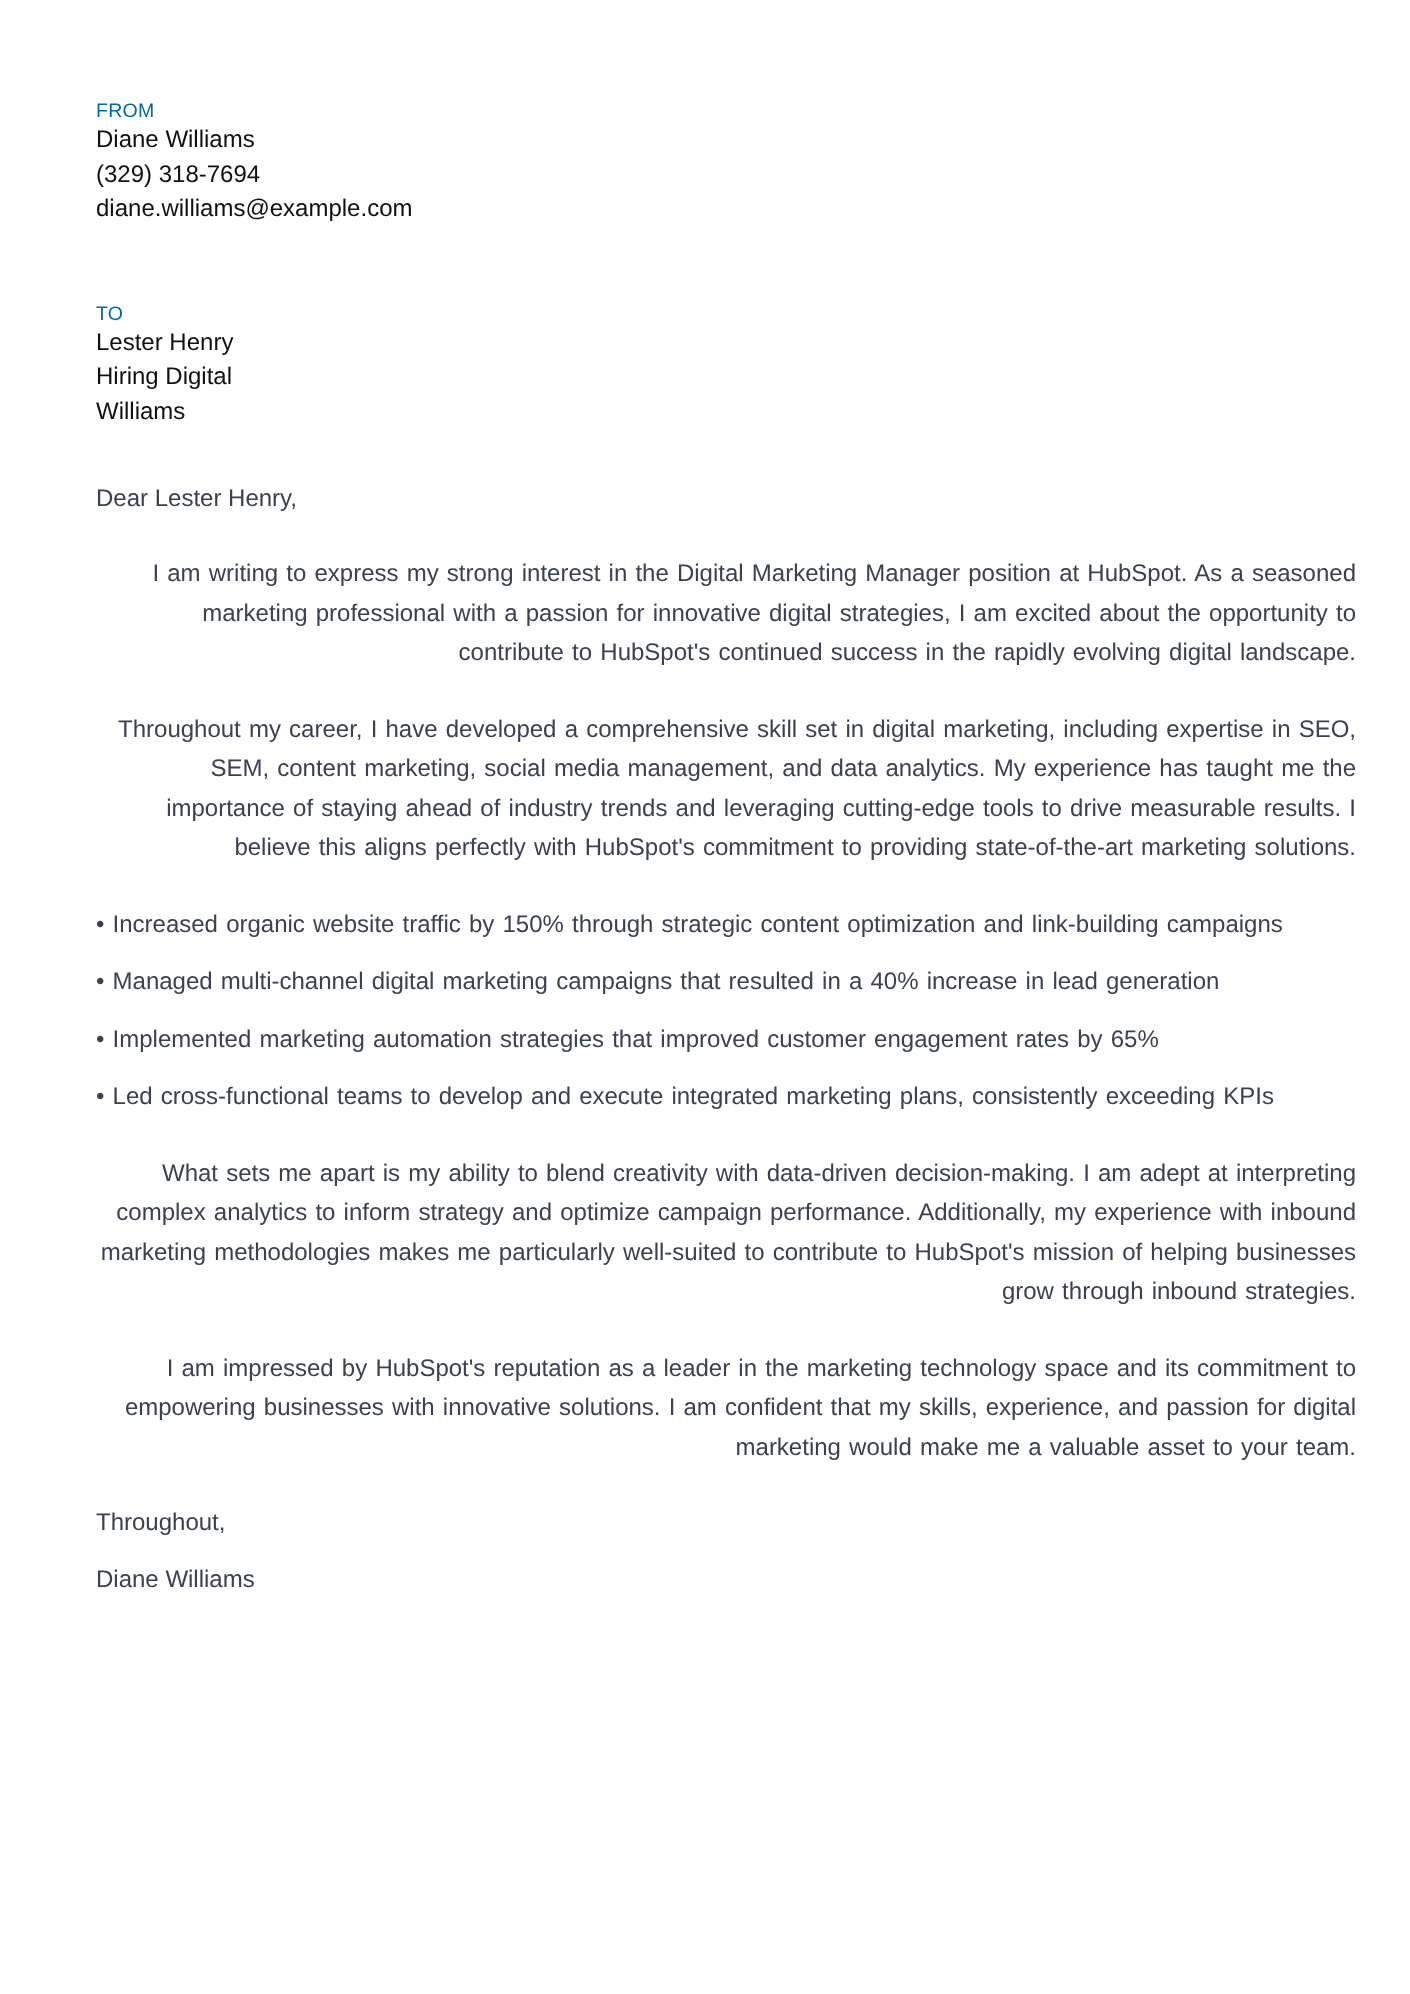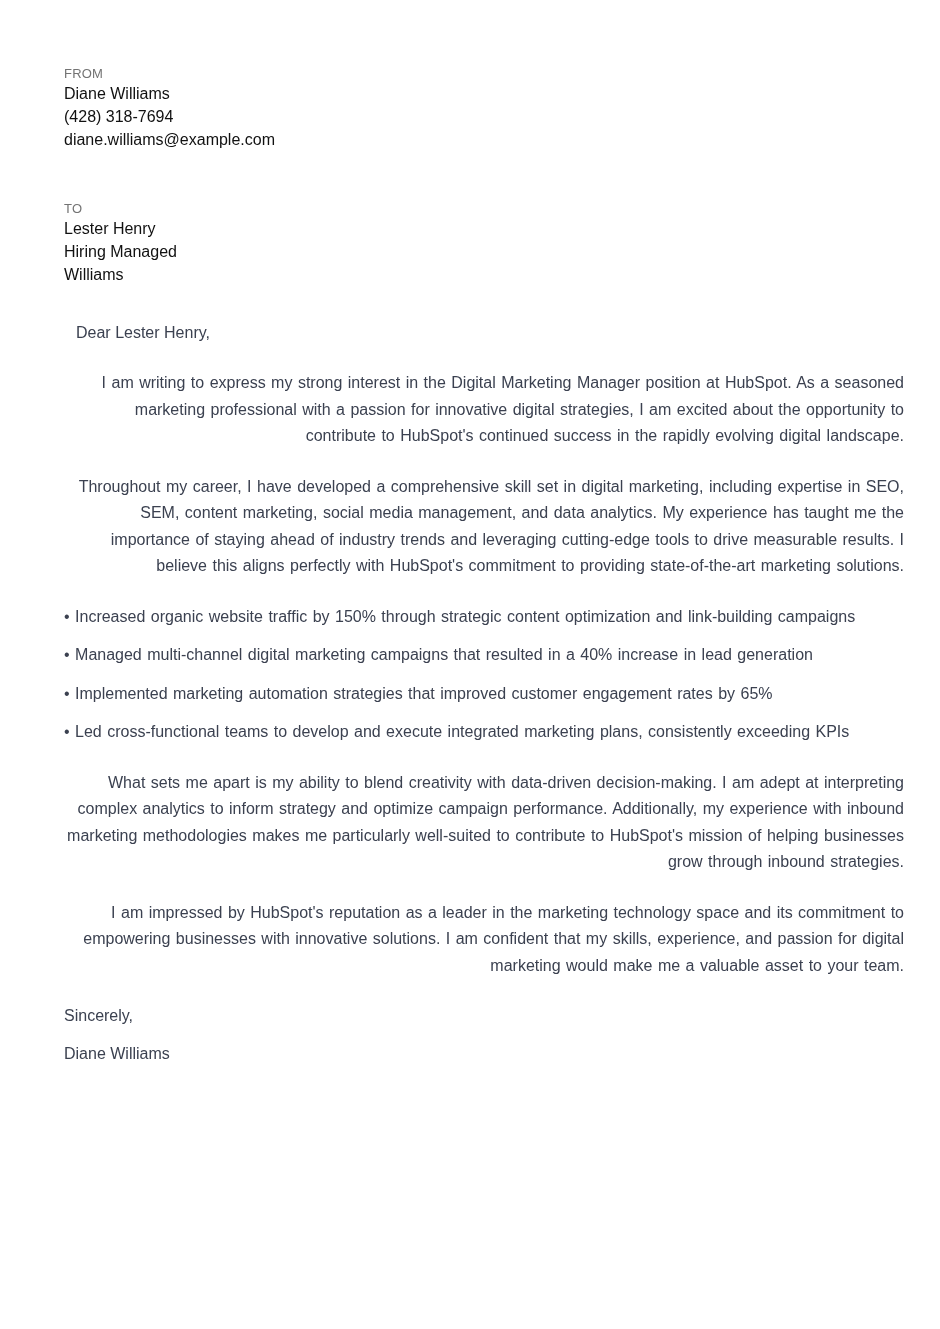--- a/index.html
+++ b/index.html
@@ -1,59 +1,59 @@
 <!DOCTYPE html>
 <html><head>
   <meta charset="utf-8">
   <style>
     html, body { margin: 0; padding: 0; background: #ffffff; }
     body { width: 940px; height: 1329px; position: relative; overflow: hidden;
            font-family: "Liberation Sans", "DejaVu Sans", sans-serif; }
     .page { position: absolute; left: 64px; top: 0; width: 840px; }
-    .label { font-size: 13px; color: #737373; letter-spacing: 0.2px; line-height: 16px; }
+    .label { font-size: 13px; color: #0369a1; letter-spacing: 0.2px; line-height: 16px; }
     .contact-line { font-size: 16px; color: #111111; line-height: 23px; }
     .block-from { position: absolute; top: 66px; left: 0; }
     .block-to { position: absolute; top: 201px; left: 0; }
     .body-wrap { position: absolute; top: 320px; left: 0; width: 840px; color: #3b4150; font-size: 16px; }
     .para { line-height: 26.5px; margin: 0 0 24px 0; word-spacing: 1px; text-align: right; }
-    .greeting { line-height: 26px; margin: 0 0 24px 12px; }
+    .greeting { line-height: 26px; margin: 0 0 24px 0; }
     .intro-list { line-height: 26px; margin: 0 0 24px 0; }
     .bullet { line-height: 26.5px; margin: 12px 0 12px 0; word-spacing: 1px; }
     .bullets { margin-bottom: 24px; }
     .closing { line-height: 26px; margin: 0 0 12px 0; }
     .signature { line-height: 26px; margin: 0; }
   </style>
 </head>
 <body>
 
 <div class="page">
 
   <div class="block-from">
     <div class="label">FROM</div>
     <div class="contact-line">Diane Williams</div>
-    <div class="contact-line">(428) 318-7694</div>
+    <div class="contact-line">(329) 318-7694</div>
     <div class="contact-line">diane.williams@example.com</div>
   </div>
 
   <div class="block-to">
     <div class="label">TO</div>
     <div class="contact-line">Lester Henry</div>
-    <div class="contact-line">Hiring Managed</div>
+    <div class="contact-line">Hiring Digital</div>
     <div class="contact-line">Williams</div>
   </div>
 
   <div class="body-wrap">
     <p class="greeting">Dear Lester Henry,</p>
     <p class="para">I am writing to express my strong interest in the Digital Marketing Manager position at HubSpot. As a seasoned marketing professional with a passion for innovative digital strategies, I am excited about the opportunity to contribute to HubSpot's continued success in the rapidly evolving digital landscape.</p>
     <p class="para">Throughout my career, I have developed a comprehensive skill set in digital marketing, including expertise in SEO, SEM, content marketing, social media management, and data analytics. My experience has taught me the importance of staying ahead of industry trends and leveraging cutting-edge tools to drive measurable results. I believe this aligns perfectly with HubSpot's commitment to providing state-of-the-art marketing solutions.</p>
     <div class="bullets">
       <p class="bullet">• Increased organic website traffic by 150% through strategic content optimization and link-building campaigns</p>
       <p class="bullet">• Managed multi-channel digital marketing campaigns that resulted in a 40% increase in lead generation</p>
       <p class="bullet">• Implemented marketing automation strategies that improved customer engagement rates by 65%</p>
       <p class="bullet">• Led cross-functional teams to develop and execute integrated marketing plans, consistently exceeding KPIs</p>
     </div>
     <p class="para">What sets me apart is my ability to blend creativity with data-driven decision-making. I am adept at interpreting complex analytics to inform strategy and optimize campaign performance. Additionally, my experience with inbound marketing methodologies makes me particularly well-suited to contribute to HubSpot's mission of helping businesses grow through inbound strategies.</p>
     <p class="para">I am impressed by HubSpot's reputation as a leader in the marketing technology space and its commitment to empowering businesses with innovative solutions. I am confident that my skills, experience, and passion for digital marketing would make me a valuable asset to your team.</p>
-    <p class="closing">Sincerely,</p>
+    <p class="closing">Throughout,</p>
     <p class="signature">Diane Williams</p>
   </div>
 
 </div>
 
 </body></html>

